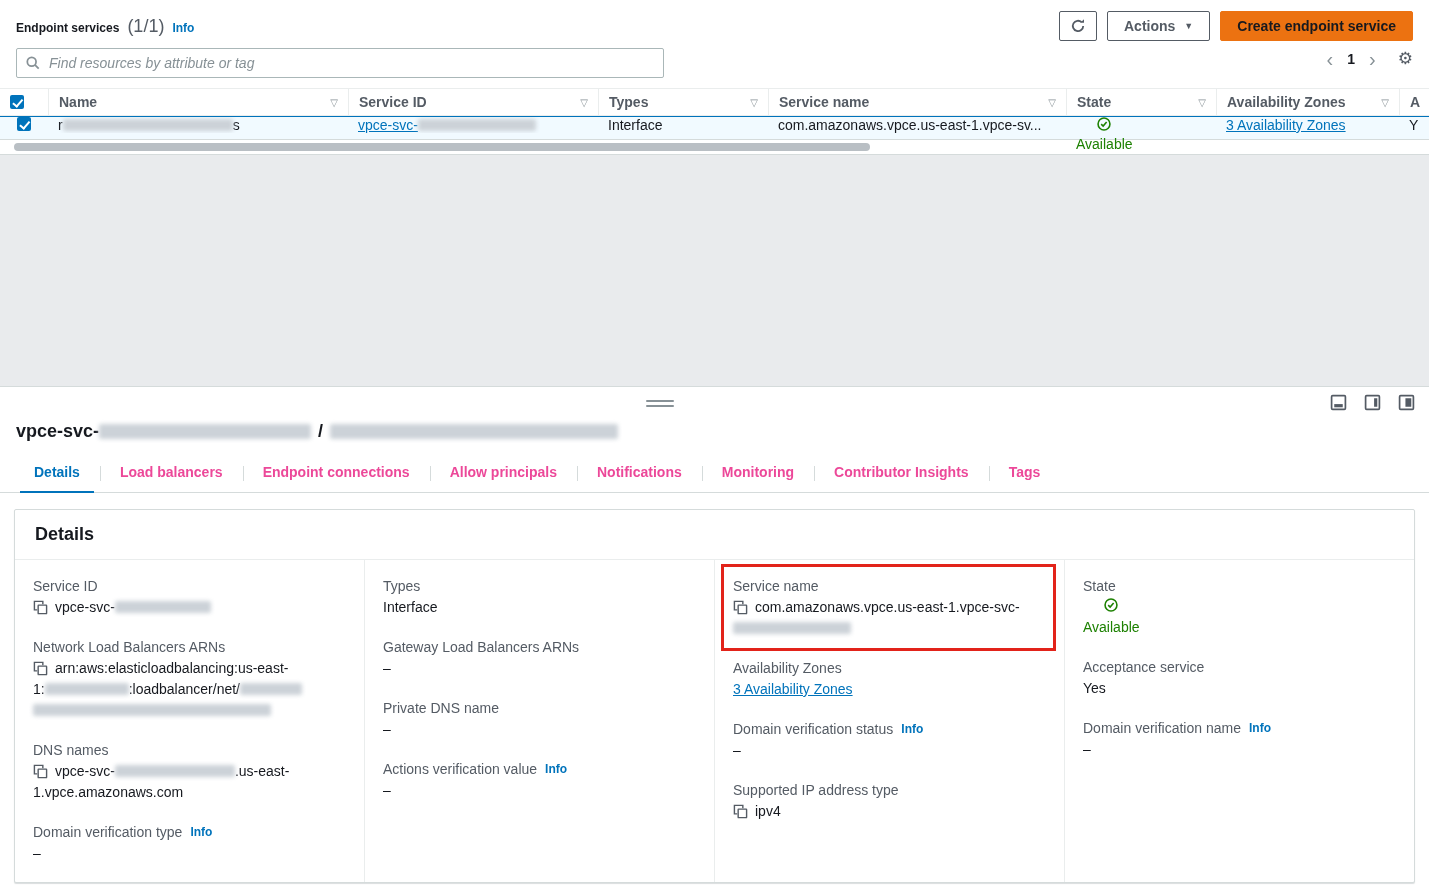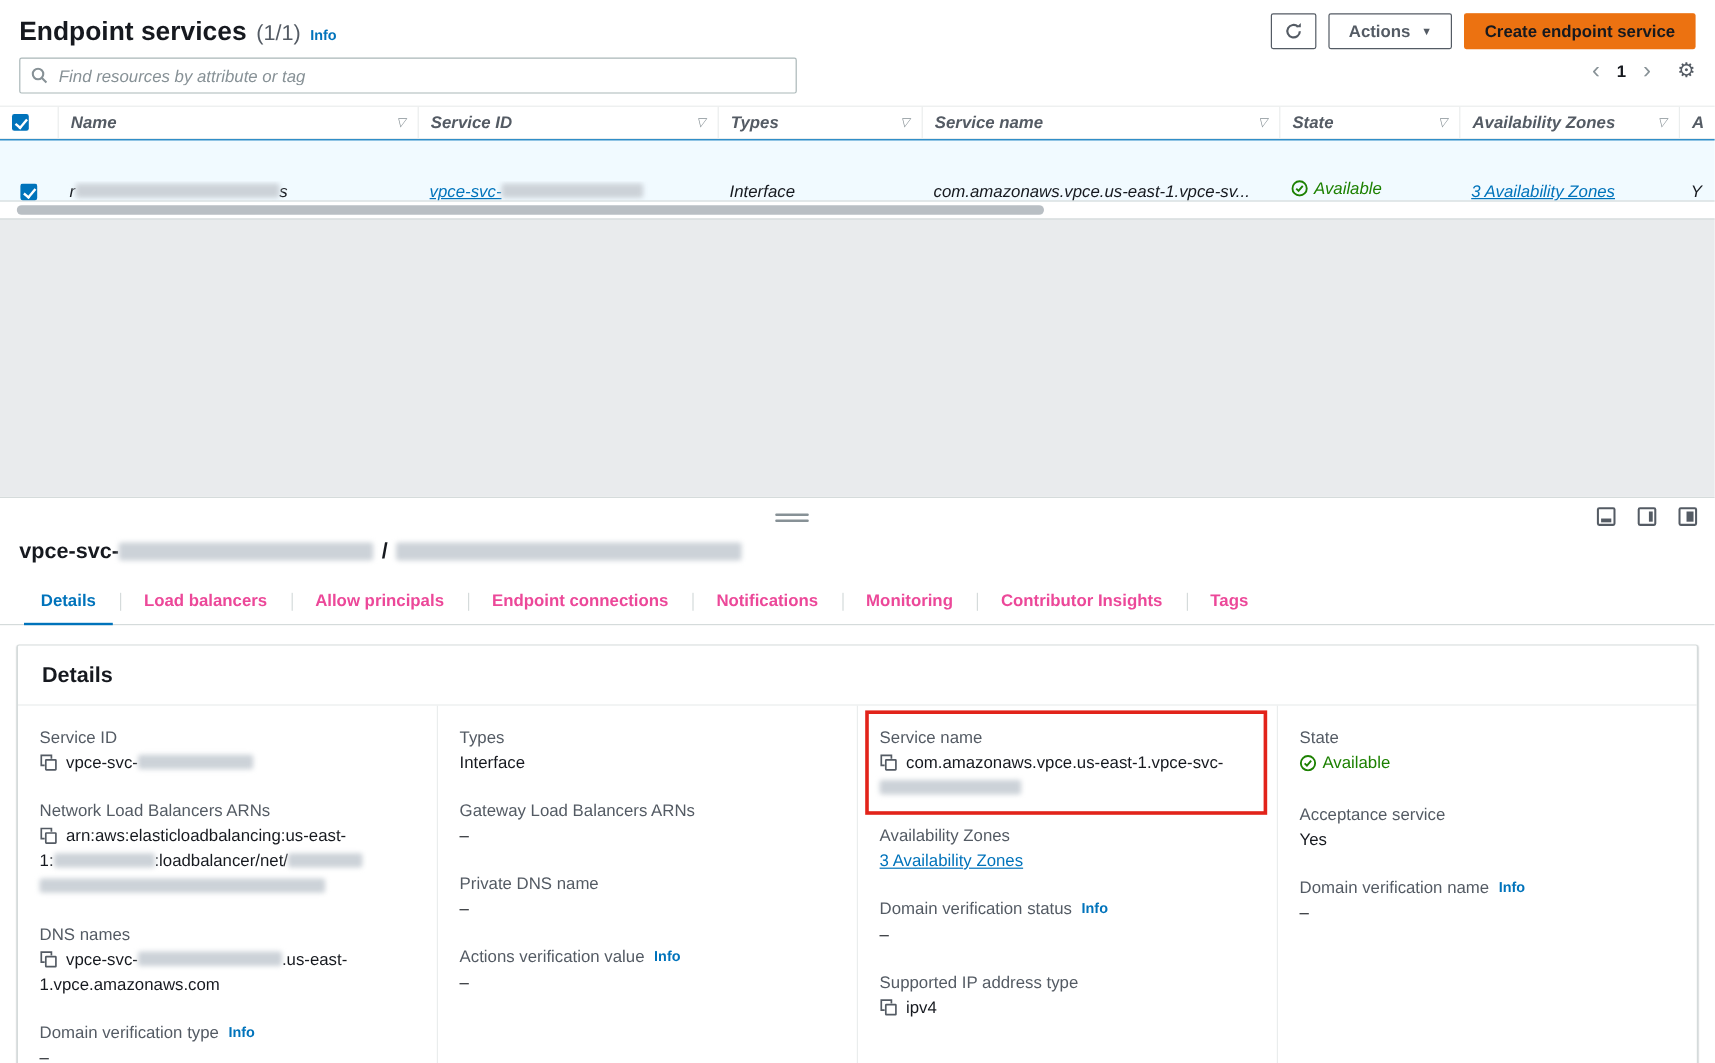--- a/index.html
+++ b/index.html
@@ -4,60 +4,60 @@
 <style>
   * { margin:0; padding:0; box-sizing:border-box; }
   html,body { width:1429px; height:886px; }
   body { overflow:hidden; background:#fff; font-family:"Liberation Sans", sans-serif; color:#16191f; font-size:14px; }
   .screen { width:1429px; height:886px; display:flex; flex-direction:column; overflow:hidden; }
 
   
   .top-panel { background:#fff; flex:0 0 auto; }
   .page-header { display:flex; justify-content:space-between; align-items:center; padding:10px 16px 4px 16px; height:46px; }
   .title-wrap { display:flex; align-items:baseline; gap:8px; }
-  .page-title { font-size:22px; font-weight:700; }
+  .page-title { font-size:12px; font-weight:700; }
   .page-count { font-size:18px; font-weight:400; color:#545b64; }
   .info-link { color:#0073bb; font-size:12px; font-weight:700; cursor:pointer; }
   .header-actions { display:flex; gap:10px; align-items:center; }
   .btn { display:flex; align-items:center; gap:9px; height:30px; padding:0 16px; background:#fff; border:1px solid #545b64; border-radius:2px; color:#545b64; font-weight:700; font-size:14px; font-family:inherit; cursor:pointer; }
   .btn.icon-only { padding:0 10px; }
   .btn-primary { background:#ec7211; border-color:#ec7211; color:#16191f; }
   .caret { font-size:9px; line-height:1; }
 
   .toolbar-row { display:flex; justify-content:space-between; align-items:flex-start; padding:2px 16px 10px 16px; height:42px; }
   .search-box { position:relative; width:648px; }
   .search-box input { width:100%; height:30px; border:1px solid #aab7b8; border-radius:2px; padding:0 10px 0 32px; font-size:14px; font-family:inherit; color:#16191f; background:#fff; }
   .search-box input::placeholder { font-style:italic; color:#879196; }
   .search-icon { position:absolute; left:10px; top:8px; }
   .pagination { display:flex; align-items:center; gap:14px; color:#879196; }
   .pg-chevron { font-size:20px; line-height:1; cursor:pointer; }
   .pg-num { color:#16191f; font-weight:700; cursor:pointer; }
   .gear-icon { font-size:17px; color:#545b64; cursor:pointer; margin-left:8px; }
 
   
-  .tr { display:flex; align-items:flex-end;font-style:italic; }
+  .tr { display:flex; align-items:flex-start; }
   .thead { height:28px; border-top:1px solid #eaeded; border-bottom:1px solid #eaeded; color:#545b64; font-weight:700; }
   .thead .td { display:flex; justify-content:space-between; align-items:center; height:100%; border-left:1px solid #eaeded; cursor:pointer; }
   .thead .td.c-cb { border-left:none; }
   .td { padding:0 10px; overflow:hidden; white-space:nowrap; flex:0 0 auto; }
   .c-cb { width:48px; display:flex; justify-content:center; align-items:center; }
   .c-name { width:300px; }
   .c-sid { width:250px; }
   .c-types { width:170px; }
   .c-sname { width:298px; }
   .c-state { width:150px; }
   .c-az { width:183px; }
   .c-last { width:60px; }
   .sort-icon { color:#879196; font-size:10px; font-weight:400; }
-  .data-row { height:52px; background:#f1faff; border-top:1px solid #0073bb; border-bottom:1px solid #d5dbdb; }
+  .data-row { height:24px; background:#f1faff; border-top:1px solid #0073bb; border-bottom:1px solid #d5dbdb; }
   .checkbox { width:14px; height:14px; background:#0073bb; border-radius:2px; position:relative; display:inline-block; cursor:pointer; }
   .checkbox::after { content:""; position:absolute; left:4.5px; top:1.5px; width:3.5px; height:7.5px; border:solid #fff; border-width:0 2px 2px 0; transform:rotate(40deg); }
   .link { color:#0073bb; cursor:pointer; text-decoration:none; }
   .link.u { text-decoration:underline; }
-  .status-ok { display:inline-flex; align-items:center; gap:5px; color:#1d8102; }
+  .status-ok { display:inline-flex; align-items:center; gap:5px; color:#1d8102;flex-direction:column; }
   .hscroll { height:14px; padding:3px 14px 0 14px; }
   .hscroll .thumb { width:856px; height:8px; border-radius:4px; background:#b9bfc4; cursor:pointer; }
 
   .gray-gap { height:232px; background:#e9ebed; border-top:1px solid #d5dbdb; flex:0 0 auto; }
 
   
   .bottom-panel { background:#fff; border-top:1px solid #d5dbdb; flex:1 1 auto; position:relative; overflow:hidden; }
   .panel-top { position:relative; height:34px; }
   .drag-handle { position:absolute; left:646px; top:13px; width:28px; cursor:row-resize; }
   .drag-handle span { display:block; height:2px; background:#879196; border-radius:1px; margin-bottom:3px; }
@@ -231,22 +231,22 @@
     <div class="panel-title">
       <span>vpce-svc-</span>
         <span class="redact lg" style="width:212px"></span>
       <span class="sep">/</span>
       <span class="redact lg" style="width:288px"></span>
     </div>
 
     <div class="tabs">
       <div class="tab active">Details</div>
       <div class="tab">Load balancers</div>
+      <div class="tab">Endpoint connections</div>
       <div class="tab">Allow principals</div>
-      <div class="tab">Endpoint connections</div>
       <div class="tab">Notifications</div>
       <div class="tab">Monitoring</div>
       <div class="tab">Contributor Insights</div>
       <div class="tab">Tags</div>
     </div>
 
     <div class="card">
       <div class="card-header">Details</div>
       <div class="card-body">
 

